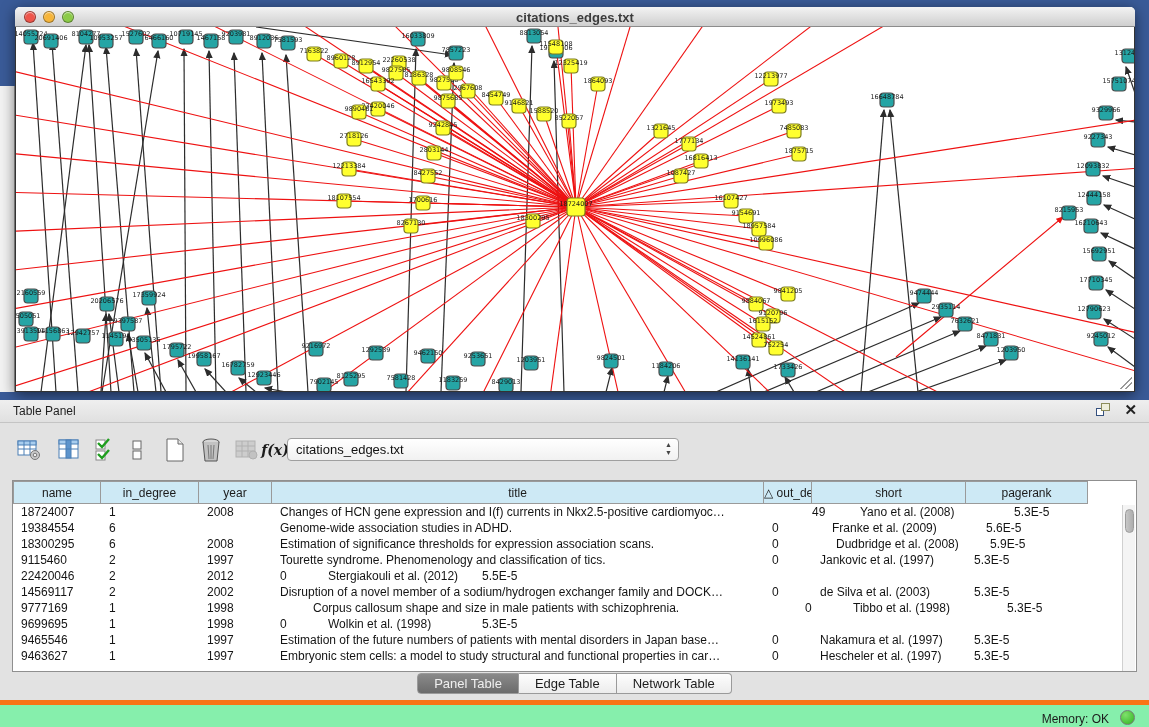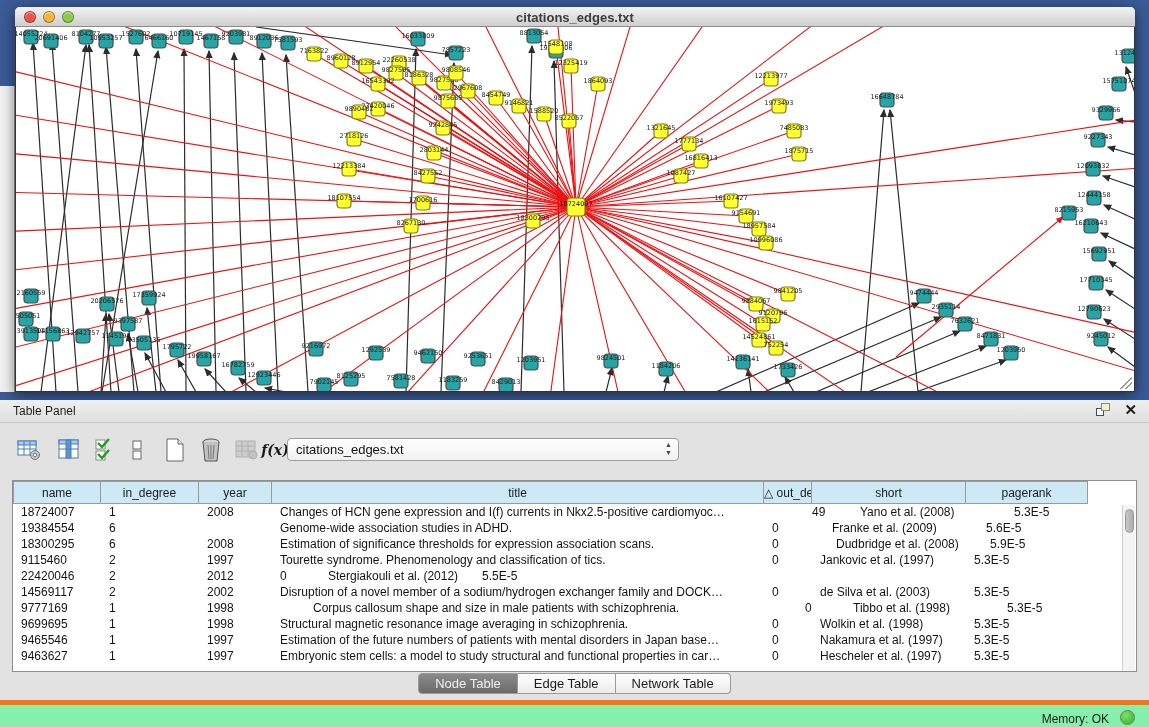--- a/index.html
+++ b/index.html
@@ -828,21 +828,20 @@
             <div class="td" style="width: 73px;">1998</div>
             <div class="td" style="width: 492px; margin-left: 33px;">Corpus callosum shape and size in male patients with schizophrenia.</div>
             <div class="td" style="width: 48px;">0</div>
             <div class="td" style="width: 154px;">Tibbo et al. (1998)</div>
             <div class="td" style="width: 122px;">5.3E-5</div>
           </div>
           <div class="tr">
             <div class="td" style="width: 88px;">9699695</div>
             <div class="td" style="width: 98px;">1</div>
             <div class="td" style="width: 73px;">1998</div>
-            <div class="td" style="width: 492px;">Structural magnetic resonance image averaging in schizophrenia.</div>
             <div class="td" style="width: 48px;">0</div>
             <div class="td" style="width: 154px;">Wolkin et al. (1998)</div>
             <div class="td" style="width: 122px;">5.3E-5</div>
           </div>
           <div class="tr">
             <div class="td" style="width: 88px;">9465546</div>
             <div class="td" style="width: 98px;">1</div>
             <div class="td" style="width: 73px;">1997</div>
             <div class="td" style="width: 492px;">Estimation of the future numbers of patients with mental disorders in Japan base…</div>
             <div class="td" style="width: 48px;">0</div>
@@ -858,21 +857,21 @@
             <div class="td" style="width: 154px;">Hescheler et al. (1997)</div>
             <div class="td" style="width: 122px;">5.3E-5</div>
           </div>
         </div>
       <div class="vscroll">
         <div class="vthumb"></div>
       </div>
     </div>
 
     <div class="tabs" id="tabs">
-        <div class="seg first sel">Node Table</div>
+        <div class="seg first sel">Panel Table</div>
         <div class="seg">Edge Table</div>
         <div class="seg last">Network Table</div>
       </div>
   </div>
 
   <div class="statusbar">
     <span class="mem">Memory: OK</span>
     <span class="memdot"></span>
   </div>
 </div>

